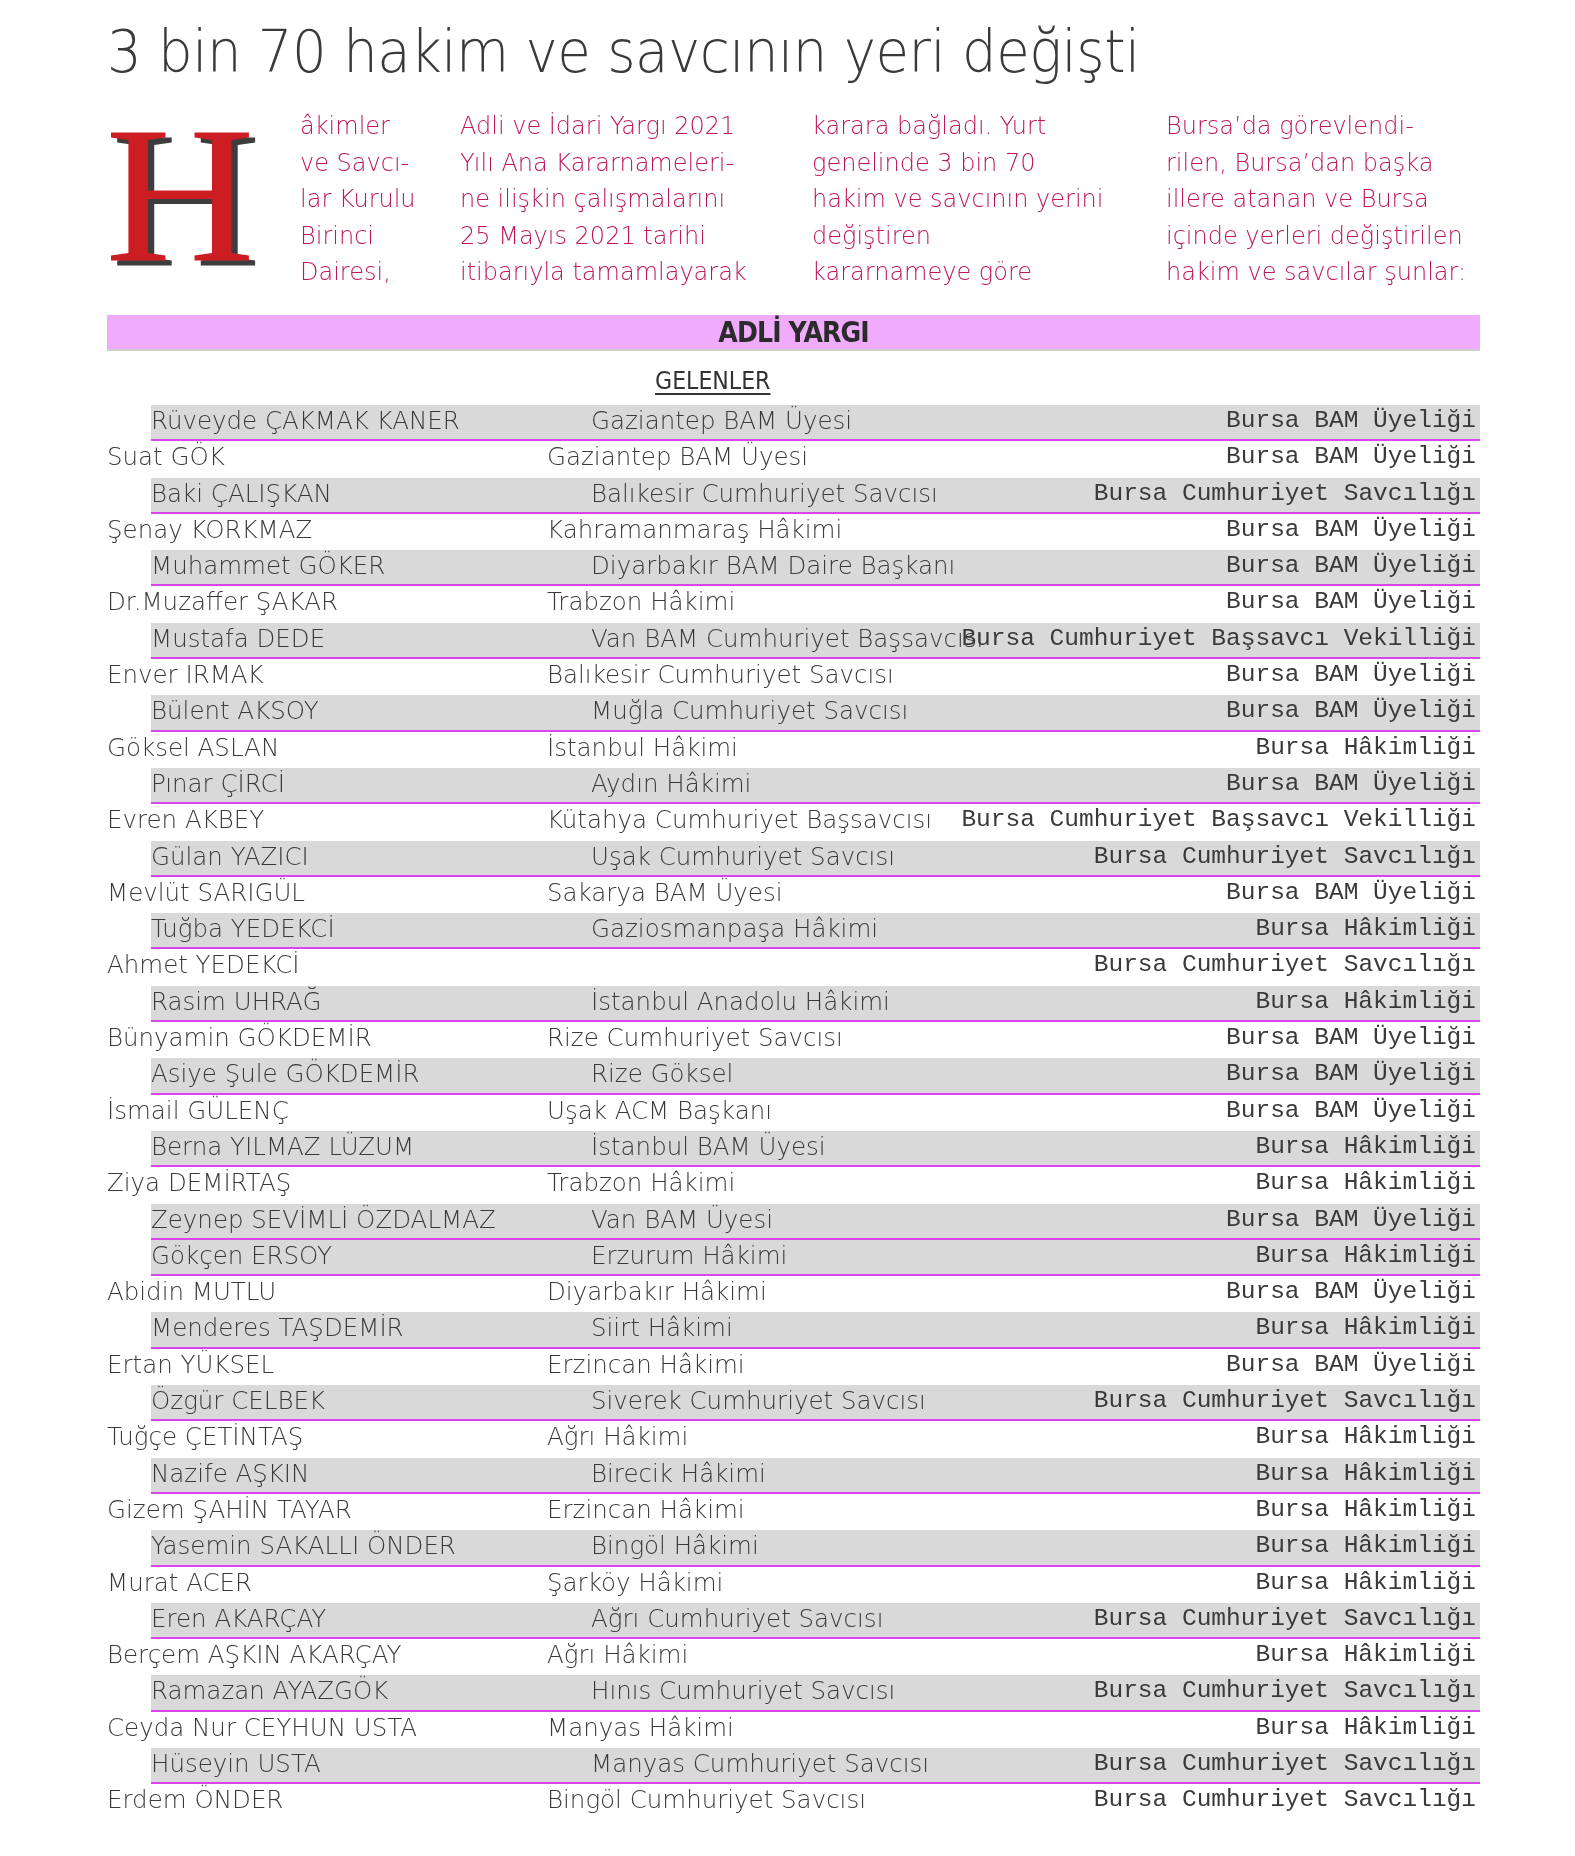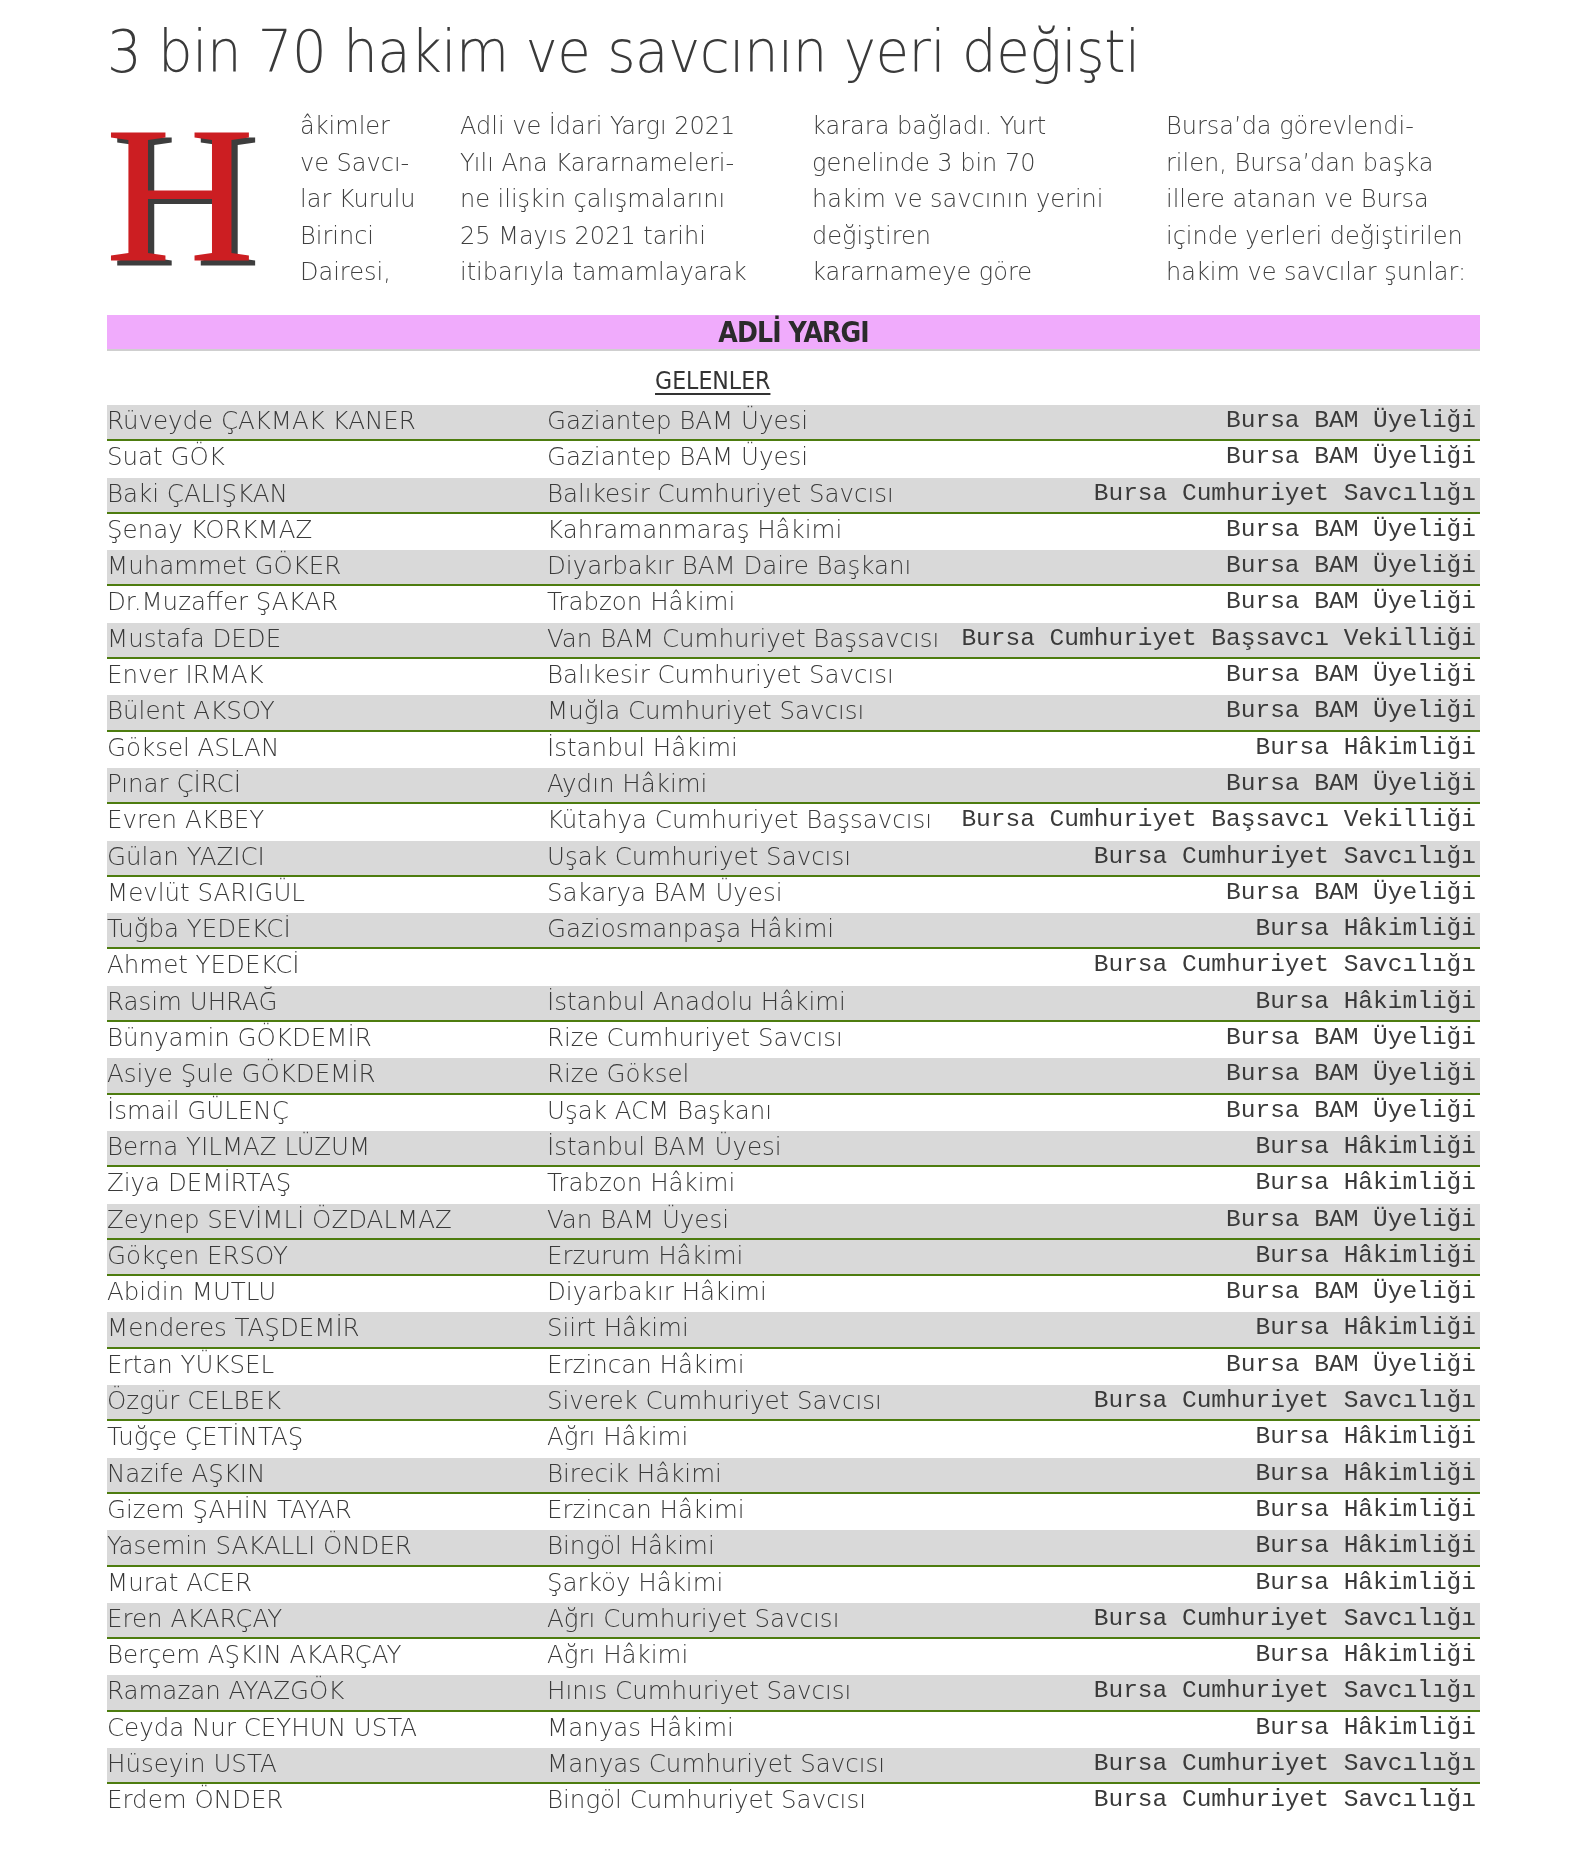--- a/index.html
+++ b/index.html
@@ -16,21 +16,21 @@
     }
     .dropcap {
       position: absolute; left: 105px; top: 96px;
       font-family: "Liberation Serif", serif; font-size: 196px; line-height: 1;
       color: #cc1e22; text-shadow: 6px 5px 0 #3d3d3d;
       transform: scaleX(1.06); transform-origin: left top;
     }
     .intro-col {
       position: absolute; top: 108px;
       font-family: "DejaVu Sans", sans-serif; font-weight: 300;
-      font-size: 24px; line-height: 36.5px; color: #404040;
+      font-size: 24px; line-height: 36.5px; color: #be185d;
       white-space: pre-line;
     }
     .col1 { left: 300px; width: 140px; }
     .col2 { left: 460px; width: 330px; }
     .col3 { left: 812px; width: 330px; }
     .col4 { left: 1166px; width: 330px; }
     .section-bar {
       position: absolute; left: 107px; top: 315px; width: 1373px; height: 34px;
       background: #f0abfc; border-bottom: 2px solid #cfcfcf;
       display: flex; align-items: center; justify-content: center;
@@ -48,21 +48,21 @@
       font-family: "DejaVu Sans", sans-serif; font-size: 24px; color: #333;
       text-decoration: underline; text-underline-offset: 4px;
       display: inline-block; transform: scaleX(0.92);
     }
     .rows { position: absolute; left: 107px; top: 405px; width: 1373px; }
     .row {
       position: relative; height: 36.3px; box-sizing: border-box;
       font-family: "DejaVu Sans", sans-serif; font-weight: 300;
       font-size: 24.5px; color: #3a3a3a; white-space: nowrap;
     }
-    .row.shaded { background: #d9d9d9; border-bottom: 2px solid #4d7c0f; }
+    .row.shaded { background: #d9d9d9; border-bottom: 2px solid #d946ef; margin-left: 44px; }
     .row span { position: absolute; top: 0; line-height: 32px; }
     .c-name { left: 0; }
     .c-from { left: 440px; }
     .c-to { right: 4px; text-align: right; font-family: Liberation Mono, monospace; }
   </style>
 </head>
 <body>
 
 <h1 class="headline">3 bin 70 hakim ve savcının yeri değişti</h1>
 

